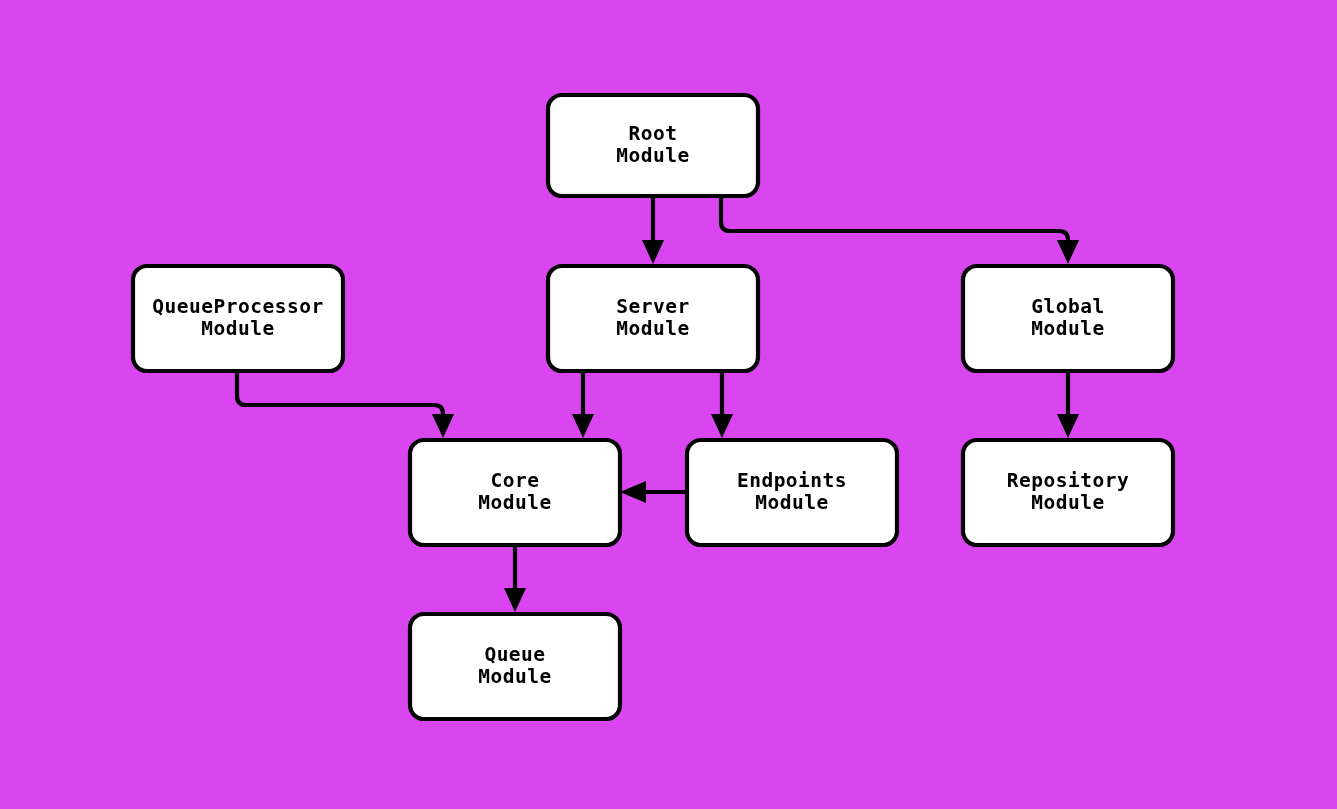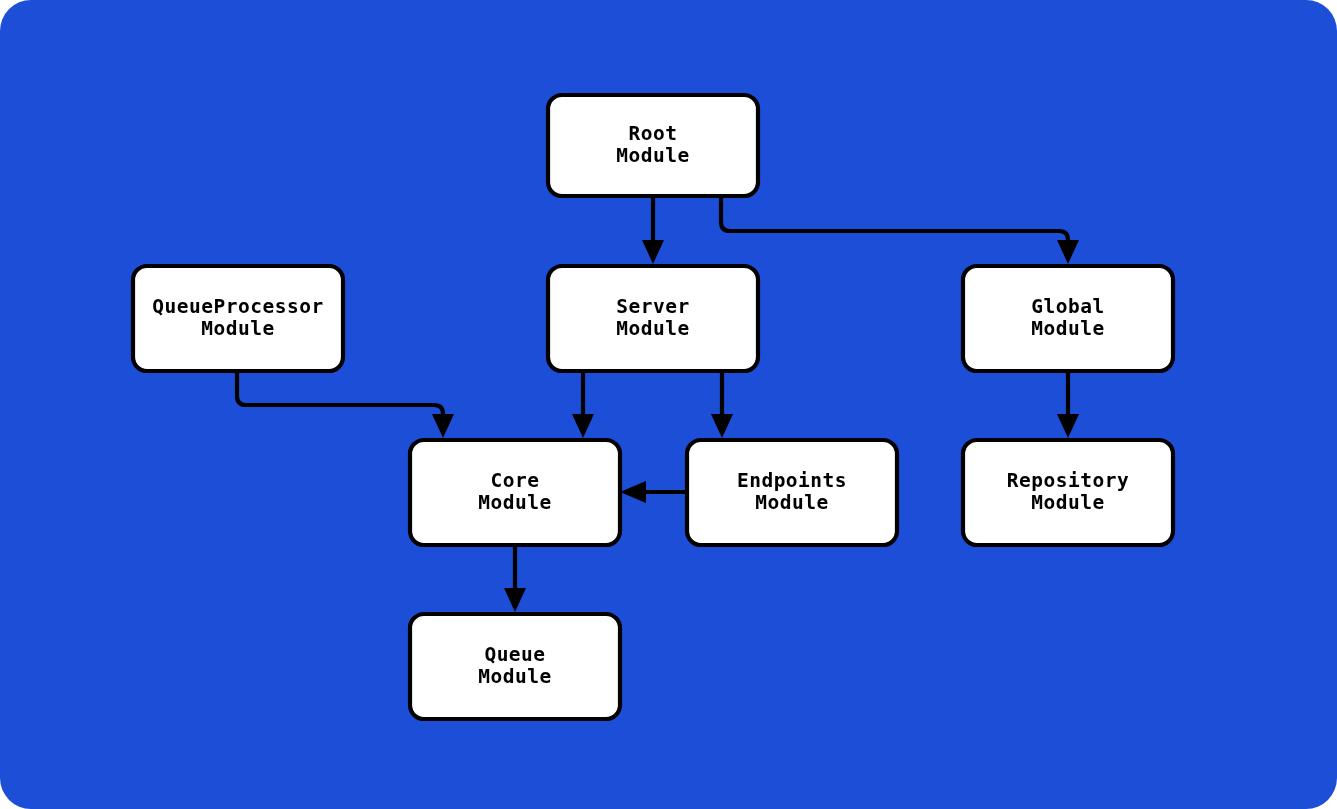--- a/index.html
+++ b/index.html
@@ -10,22 +10,21 @@
   body {
     width: 1337px;
     height: 809px;
     font-family: "DejaVu Sans Mono", monospace;
     overflow: hidden;
   }
   #diagram-root {
     position: relative;
     width: 1337px;
     height: 809px;
-    background: #1d4ed8;
-    border-radius: 31px;
+    background: #d946ef;
   }
   #diagram-svg {
     position: absolute;
     top: 0;
     left: 0;
     width: 1337px;
     height: 809px;
     display: block;
   }
   .node-box {

